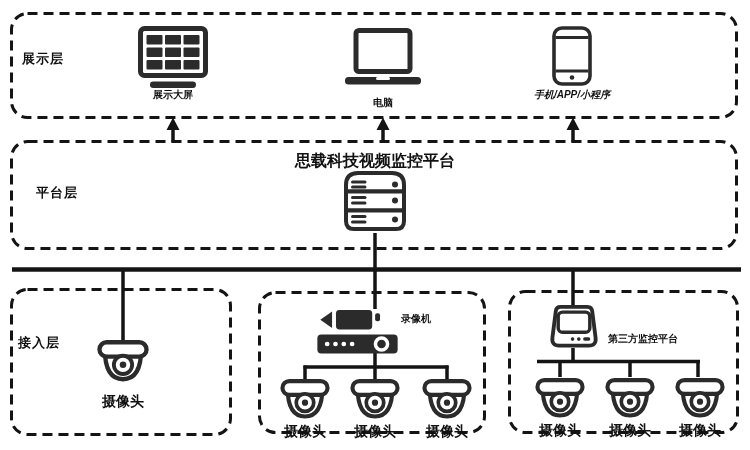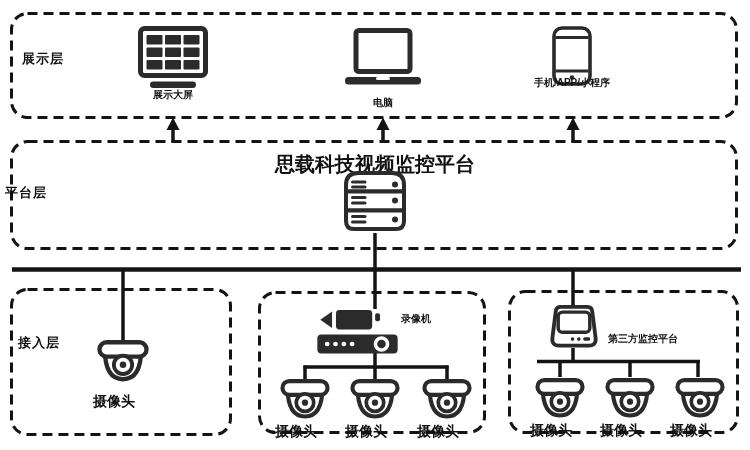--- a/index.html
+++ b/index.html
@@ -8,21 +8,21 @@
     position:relative;
     width:750px; height:450px;
     background:#ffffff;
     font-family:"Liberation Sans", sans-serif;
     color:#111111;
     overflow:hidden;
   }
   .abs { position:absolute; }
   .layer-label { font-size:13px; font-weight:bold; letter-spacing:1px; }
   .dev-label { font-size:10px; font-weight:bold; text-align:center; }
-  .cam-unit { position:absolute; width:60px; }
+  .cam-unit { position:absolute; width:60px; text-align:center; }
   .cam-unit svg { display:block; margin:0 auto; }
   .cam-label { font-size:14px; font-weight:bold; margin-top:1px; white-space:nowrap; }
   .cam-unit.big .cam-label { margin-top:8px; }
   #overlay { position:absolute; left:0; top:0; pointer-events:none; }
   svg.icon { display:block; }
   #symdefs { position:absolute; width:0; height:0; overflow:hidden; }
 </style>
 </head>
 <body>
 
@@ -104,25 +104,25 @@
   <rect x="33" y="49" width="14" height="3" rx="1.5" fill="#fff"></rect>
 </svg>
 <div class="abs dev-label" style="left:313px; top:96px; width:140px;">电脑</div>
 
 <svg class="icon abs" style="left:552px; top:26px;" width="40" height="60" viewBox="0 0 40 60">
   <rect x="2" y="2" width="36" height="56" rx="8" fill="#fff" stroke="#2b2b2b" stroke-width="3.6"></rect>
   <line x1="3.5" y1="11.5" x2="36.5" y2="11.5" stroke="#2b2b2b" stroke-width="3"></line>
   <line x1="3.5" y1="45" x2="36.5" y2="45" stroke="#2b2b2b" stroke-width="3"></line>
   <circle cx="20" cy="51.5" r="2.3" fill="#2b2b2b"></circle>
 </svg>
-<div class="abs dev-label" style="left:502px; top:76px; width:140px;">手机/APP/小程序</div>
-
-<div class="abs layer-label" style="left:5px; top:184px;">平台层</div>
-
-<div class="abs dev-label" style="left:215px; top:151px; width:320px; font-size:20px;">思载科技视频监控平台</div>
+<div class="abs dev-label" style="left:502px; top:88px; width:140px;font-style:italic;">手机/APP/小程序</div>
+
+<div class="abs layer-label" style="left:36px; top:184px;">平台层</div>
+
+<div class="abs dev-label" style="left:215px; top:151px; width:320px; font-size:16px;">思载科技视频监控平台</div>
 
 <svg class="icon abs" style="left:343px; top:170px;" width="64" height="62" viewBox="0 0 64 62">
   <path d="M15 3 H49 Q61 3 61 15 V21.5 H3 V15 Q3 3 15 3 Z" fill="#fff" stroke="#2b2b2b" stroke-width="4" stroke-linejoin="round"></path>
   <rect x="3" y="21.5" width="58" height="19" fill="#fff" stroke="#2b2b2b" stroke-width="4"></rect>
   <path d="M3 40.5 H61 V51 Q61 59 53 59 H11 Q3 59 3 51 Z" fill="#fff" stroke="#2b2b2b" stroke-width="4" stroke-linejoin="round"></path>
   <g stroke="#2b2b2b" stroke-width="3" stroke-linecap="round">
     <line x1="9.5" y1="12" x2="22" y2="12"></line>
       <line x1="9.5" y1="17" x2="22" y2="17"></line>
     <line x1="9.5" y1="27.5" x2="22" y2="27.5"></line>
       <line x1="9.5" y1="33" x2="22" y2="33"></line>

